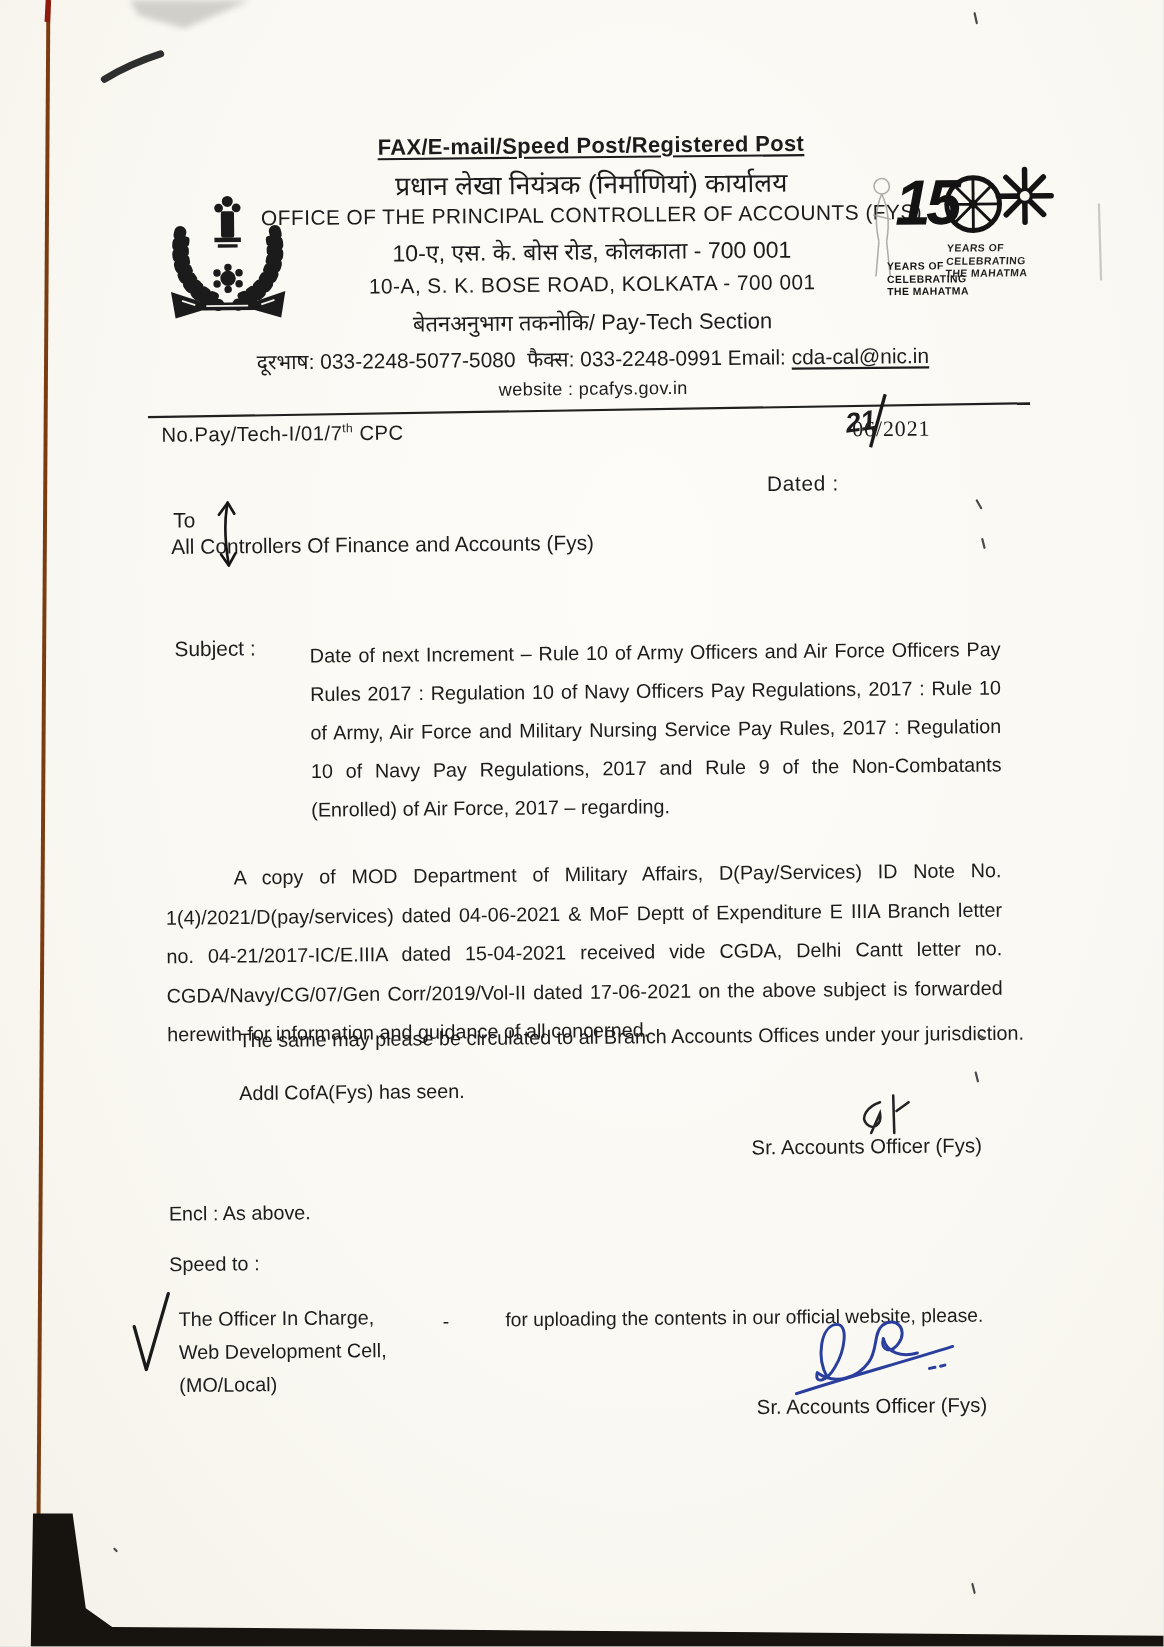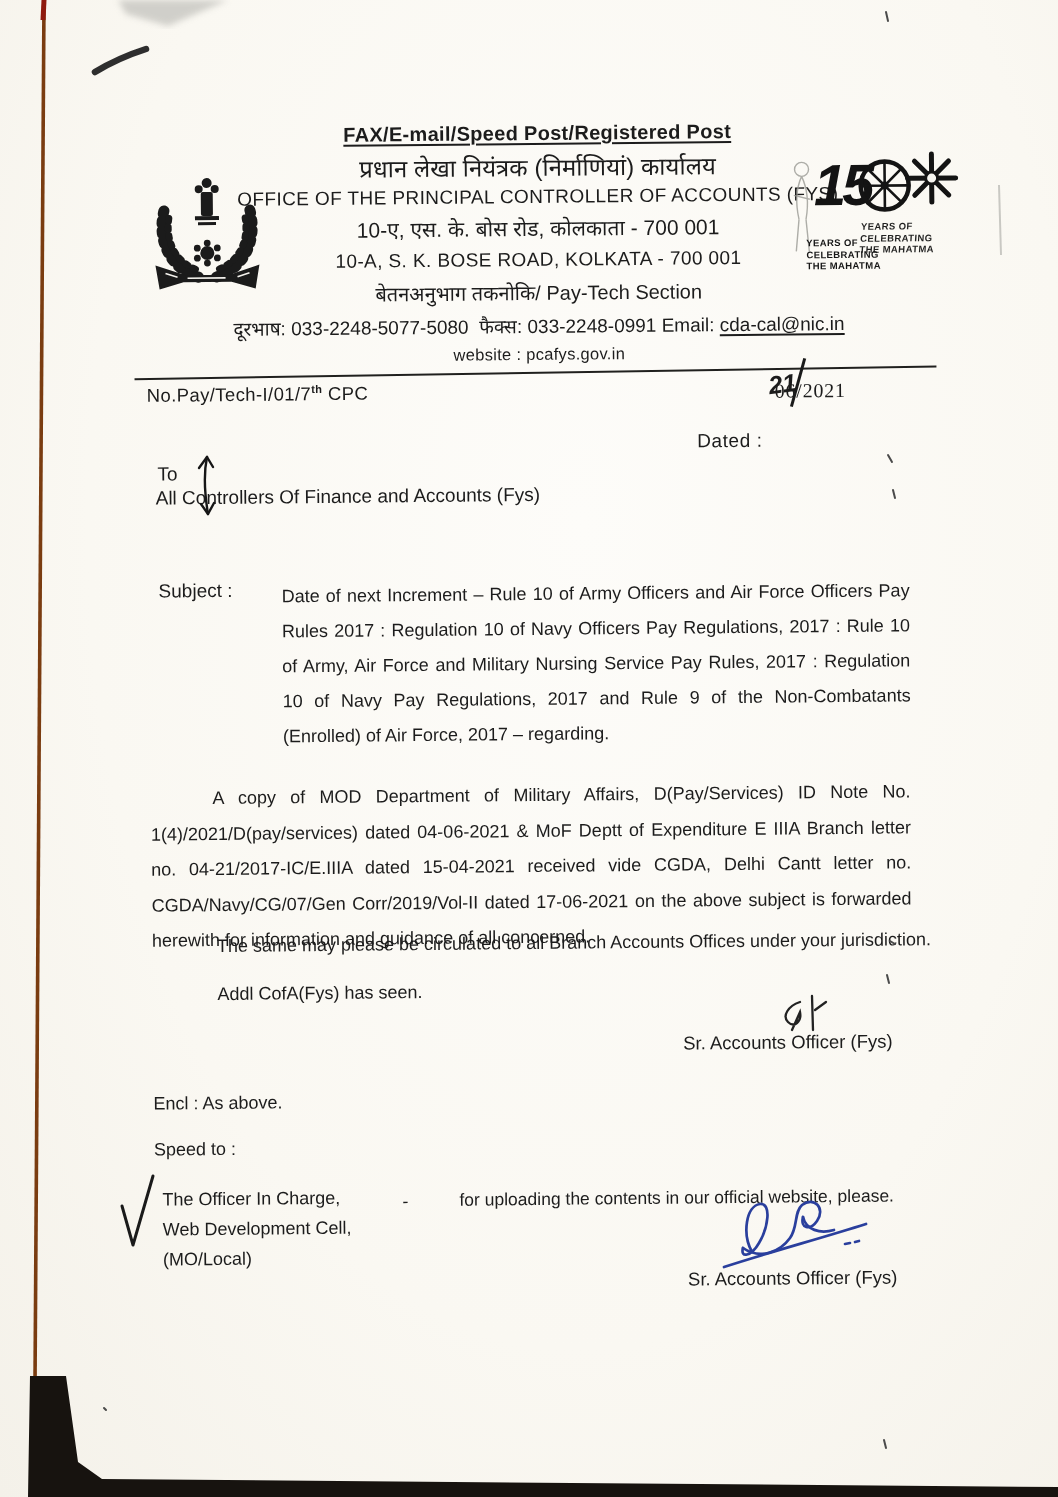--- a/index.html
+++ b/index.html
@@ -41,21 +41,21 @@
   .copydash{top:1190px;left:398px;font-size:18px;}
   .copypurpose{top:1189px;left:455px;font-size:17.5px;}
   .sig2title{top:1270px;left:660px;width:255px;text-align:center;font-size:18.5px;}
   .logo-emblem{top:158px;left:148px;}
   .logo-150{top:152px;left:793px;width:170px;height:130px;}
   .logo-150 .num{position:absolute;left:26px;top:2px;font-size:58px;font-weight:bold;font-style:italic;letter-spacing:-4px;color:#131313;}
   .m-lines{position:absolute;font-size:9.5px;font-weight:bold;letter-spacing:.4px;line-height:11.5px;color:#161616;}
   .m-a{left:18px;top:88px;}
   .m-b{left:72px;top:72px;transform:skewX(-4deg);opacity:.95;}
   .overlay{position:absolute;inset:0;pointer-events:none;z-index:6;}
-  sup{font-size:11px;font-weight:bold;}
+  sup{font-size:11px;}
 </style>
 </head>
 <body>
 
 <div class="scan">
 
   <div class="rot">
 
     <div class="abs ctr hdr-dispatch b u">FAX/E-mail/Speed Post/Registered Post</div>
     <div class="abs ctr hdr-hi1">प्रधान लेखा नियंत्रक (निर्माणियां) कार्यालय</div>

